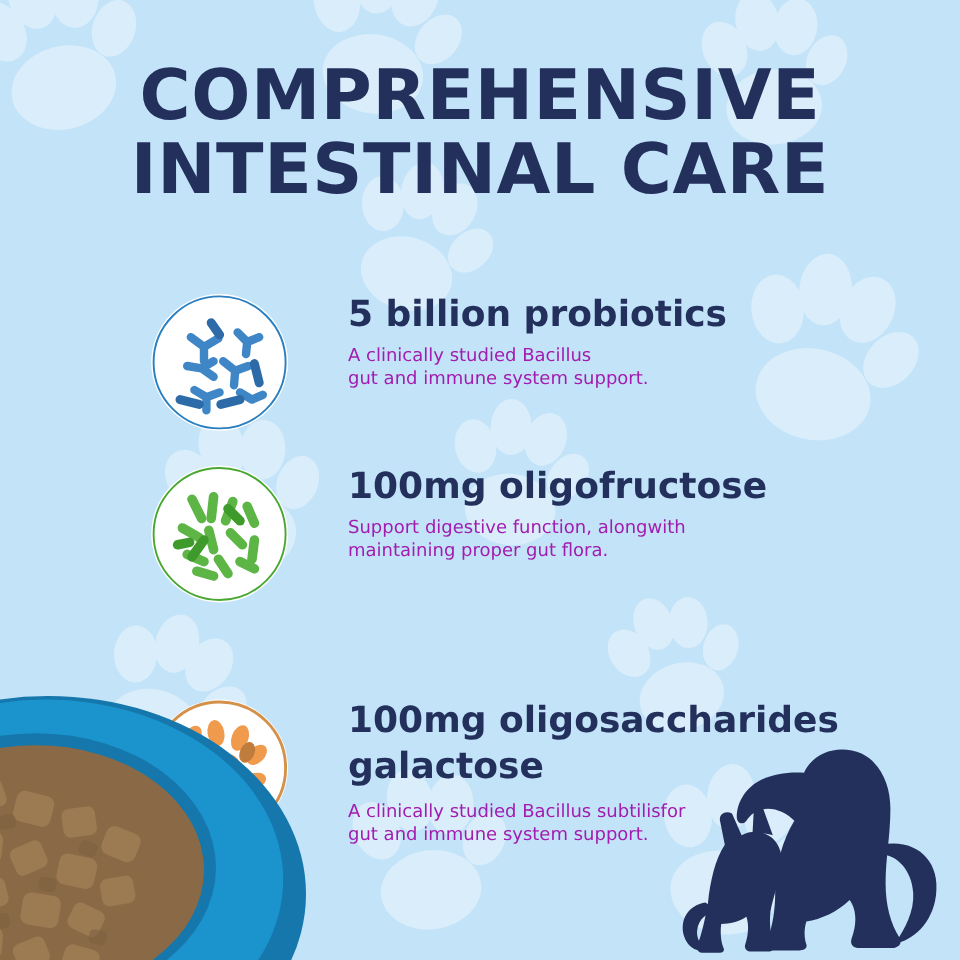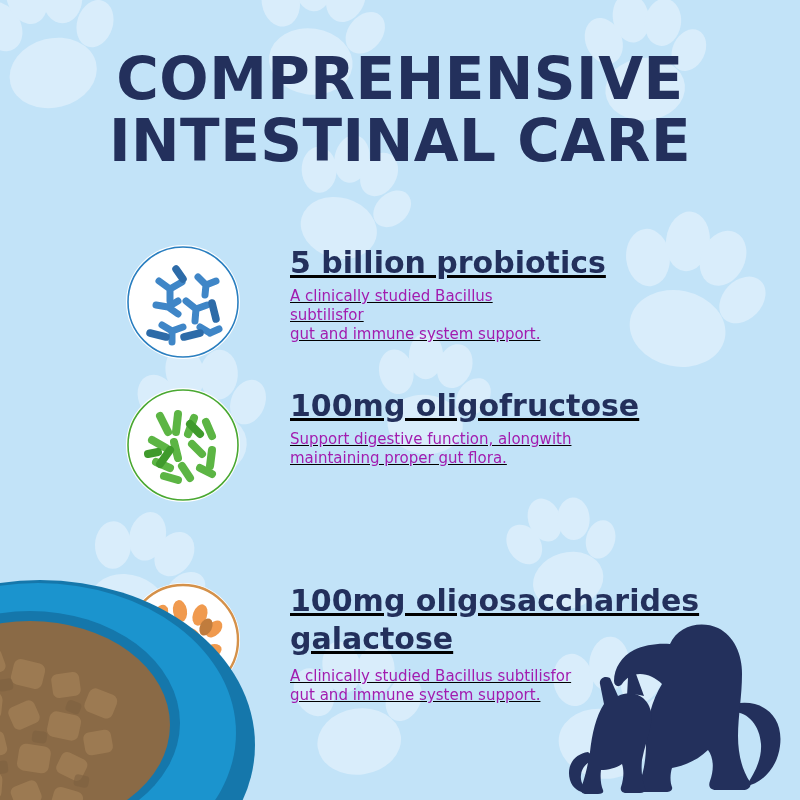--- a/index.html
+++ b/index.html
@@ -28,21 +28,21 @@
 
   
   .feature{position:absolute;display:block;}
   .feature .circle{
     position:absolute;left:0;top:0;
     width:114px;height:114px;border-radius:50%;
     background:#ffffff;
     box-sizing:border-box;
   }
   .feature .circle svg{display:block;width:114px;height:114px;border-radius:50%;}
-  .ftext{position:absolute;left:164px;top:0;width:430px;text-decoration:underline;}
+  .ftext{position:absolute;left:164px;top:0;width:430px;}
   .fhead{
     color:#23305c;
     font-family:"DejaVu Sans", sans-serif;
     font-weight:bold;
     font-size:30px;
     line-height:36px;
     margin:0 0 6px 0;
   }
   .fbody{
     color:#a21caf;
@@ -111,21 +111,20 @@
           <line x1="58" y1="92" x2="74" y2="88"></line>
           <line x1="86" y1="58" x2="90" y2="74"></line>
           <line x1="50" y1="24" x2="57" y2="34"></line>
         </g>
       </svg>
     </div>
     <div class="ftext">
       <div class="fhead">5 billion probiotics</div>
       <div class="fbody">
         <div>A clinically studied Bacillus</div>
-        <div>subtilisfor</div>
         <div>gut and immune system support.</div>
       </div>
     </div>
   </div>
 
   <div class="feature" style="left:126px;top:388px;width:600px;height:120px;">
     <div class="circle">
       <svg viewBox="0 0 114 114">
         <circle cx="57" cy="57" r="55" fill="#ffffff" stroke="#4aa832" stroke-width="1.6"></circle>
         <g stroke="#5cb544" stroke-width="8" stroke-linecap="round">

